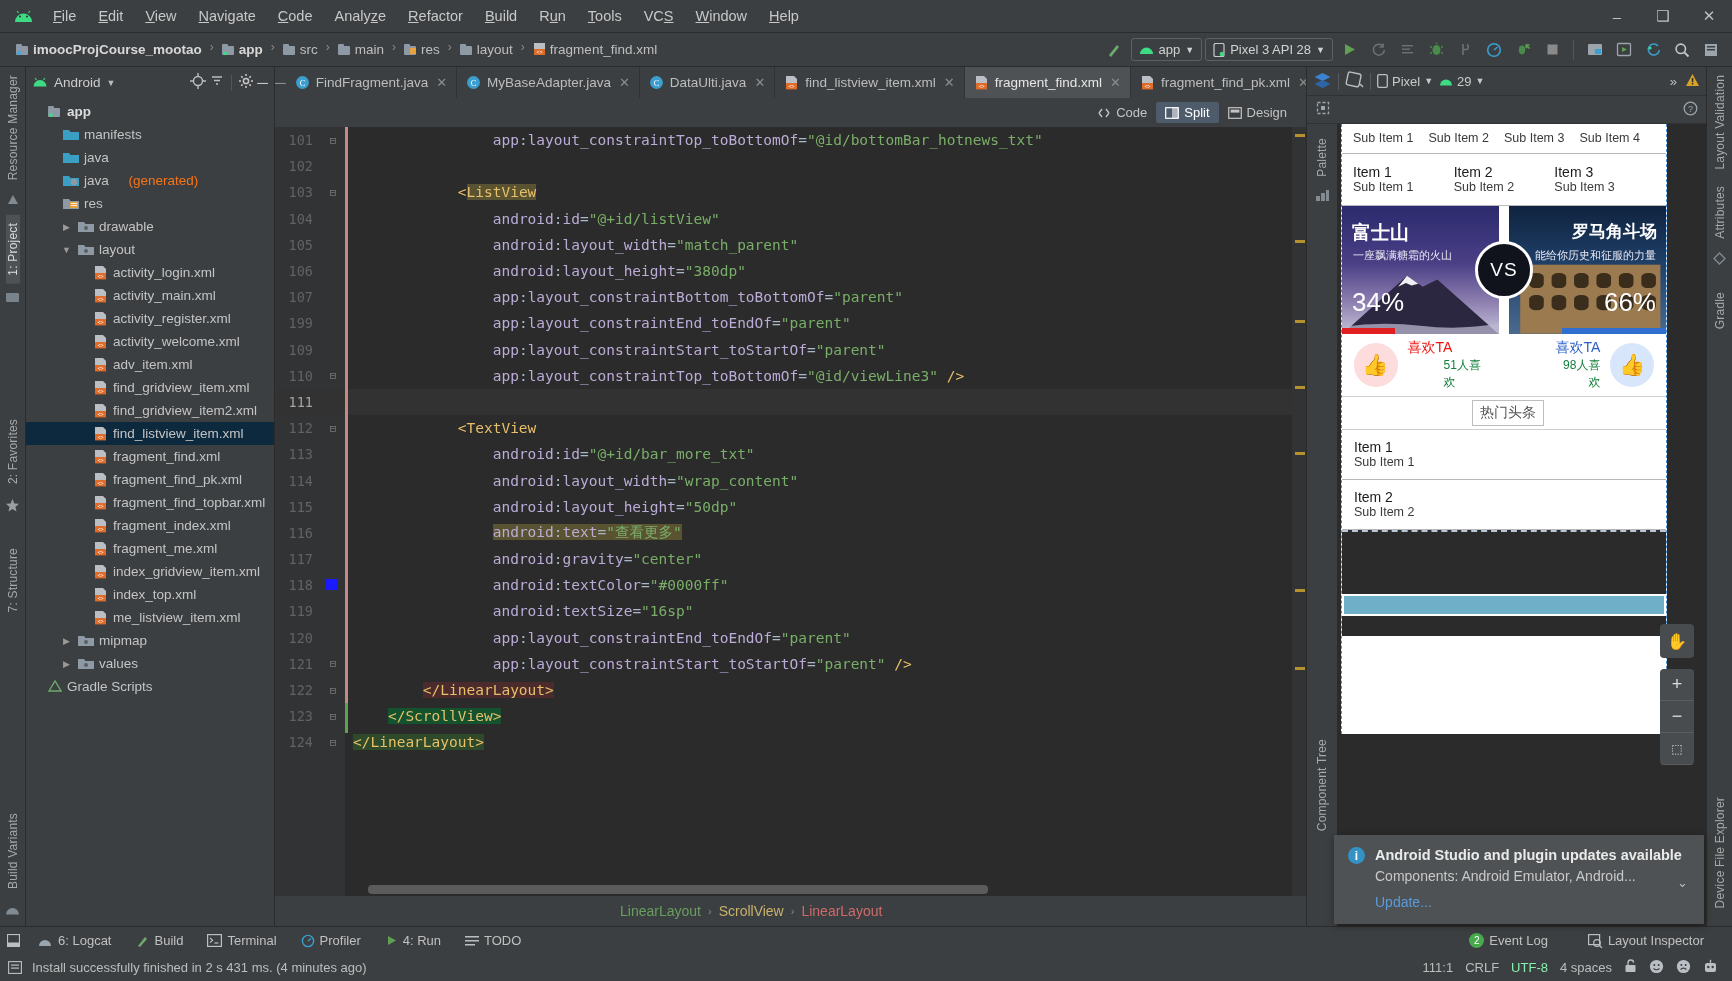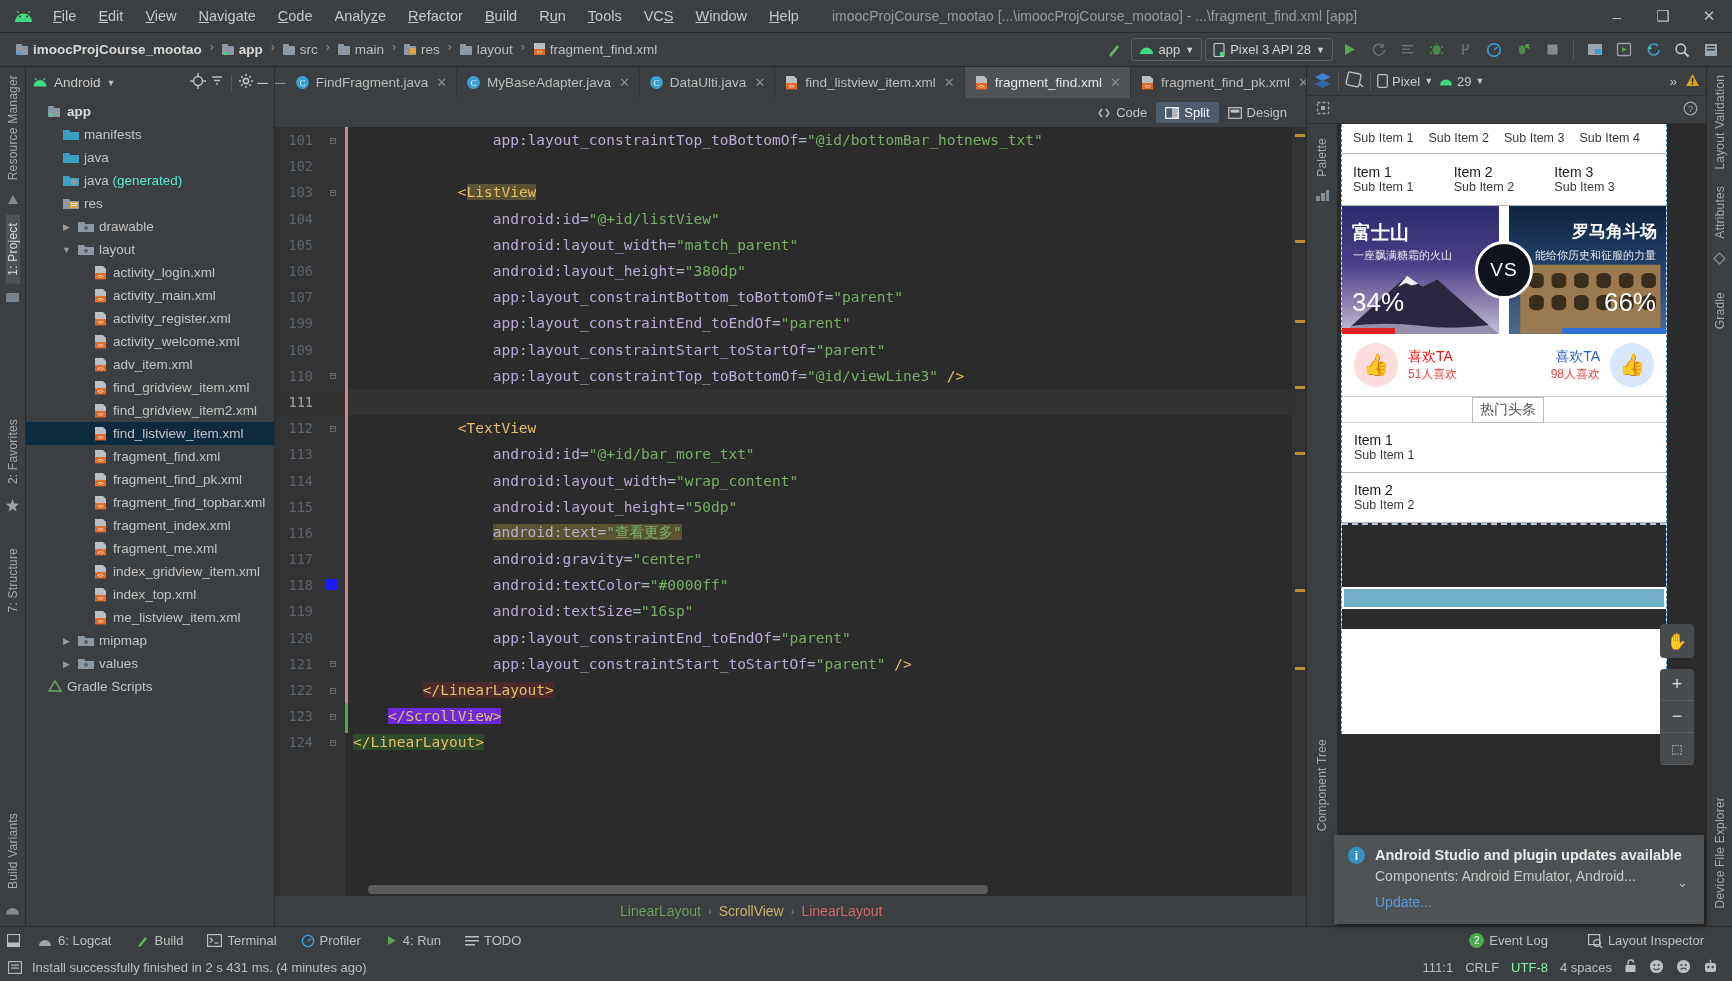--- a/index.html
+++ b/index.html
@@ -44,21 +44,21 @@
   
   .project{ width:249px; background:#3c3f41; display:flex; flex-direction:column; border-right:1px solid #2b2b2b;}
   .pjhead{ height:31px; display:flex; align-items:center; gap:6px; padding:0 6px; }
   .pjhead .lbl{ font-size:13.5px; color:#cdcdcd;}
   .pjhead .sp{ margin-left:auto; display:flex; gap:3px; align-items:center;}
   .tree{ flex:1; overflow:hidden; padding-top:2px; font-size:13.5px; }
   .trow{ height:23px; display:flex; align-items:center; gap:5px; padding-left:6px; white-space:nowrap; color:#c4c4c4;}
   .trow.sel{ background:#0d293e; }
   .trow .arrow{ width:13px; color:#9a9a9a; font-size:9px; display:flex; justify-content:center;}
   .trow .nm.b{ font-weight:bold; color:#dcdcdc;}
-  .trow .gen{ color:#5eead4;}
+  .trow .gen{ color:#f97316;margin-left:16px;}
 
   
   .editorcol{ flex:1; display:flex; flex-direction:column; min-width:0; background:#2b2b2b;}
   .tabbar{ height:31px; background:#3c3f41; display:flex; align-items:stretch; flex:0 0 31px; overflow:hidden;}
   .tabgrip{ width:16px; display:flex; align-items:center; justify-content:center; color:#8f8f8f;}
   .tab{ display:flex; align-items:center; gap:6px; padding:0 9px; font-size:13.5px; color:#bdbdbd; white-space:nowrap; border-right:1px solid #323232;}
   .tab.active{ background:#4e5254; color:#e6e6e6;}
   .tab .x{ color:#8c8c8c; font-size:13px; margin-left:2px;}
 
   .modebar{ height:29px; background:#3c3f41; display:flex; align-items:center; justify-content:flex-end; gap:0; padding-right:10px; flex:0 0 29px;}
@@ -77,21 +77,21 @@
   .stripe{ position:absolute; left:70px; top:0; bottom:0; width:3px; background:#c58a86;}
   .stripeg{ position:absolute; left:70px; width:3px; background:#5fa052;}
   .codetext{ padding-left:8px; }
   .k-tag{ color:#e8bf6a;}
   .k-attr{ color:#bbacd7;}
   .k-val{ color:#79ae68;}
   .k-plain{ color:#a9b7c6;}
   .hl-a{ background:#5a5332;}
   .hl-tag{ background:#5a5332;}
   .hl-red{ background:#4b2b2b;}
-  .hl-olive{ background:#6d28d9;}
+  .hl-olive{ background:#14532d;}
   .hl-green{ background:#2f4a2a;}
   .bp{ position:absolute; left:51px; width:11px; height:11px; background:#1a1aff;}
   .hscroll{ position:absolute; left:74px; right:4px; bottom:2px; height:9px;}
   .hscroll .th{ height:9px; background:#5b5b5b; border-radius:4px; width:66%; margin-left:2%;}
 
   .marks{ width:14px; background:#313335; position:relative; }
   .mk{ position:absolute; right:1px; width:10px; height:3px; background:#b5922e;}
 
   .breadcrumbbar{ height:30px; background:#3c3f41; display:flex; align-items:center; gap:7px; padding-left:345px; font-size:14px; flex:0 0 30px;}
   .bc1{ color:#6a9e5e;} .bc2{ color:#c9b26b;} .bc3{ color:#cf6a6a;}
@@ -123,25 +123,25 @@
   .pkgap{ width:10px; background:#fff;}
   .bar{ position:absolute; bottom:0; height:6px;}
   .vs{ position:absolute; left:50%; top:50%; transform:translate(-50%,-50%); width:58px; height:58px; border-radius:50%; background:#10131c; color:#fff; display:flex; align-items:center; justify-content:center; font-size:19px; letter-spacing:1px; border:3px solid #fff;}
 
   .likerow{ display:flex; height:62px; background:#fff; align-items:center;}
   .likeside{ flex:1; display:flex; align-items:center; gap:10px; padding:0 12px;}
   .likeside.r{ justify-content:flex-end;}
   .thumb{ width:44px; height:44px; border-radius:50%; display:flex; align-items:center; justify-content:center; font-size:21px;}
   .thumb.red{ background:#fcdcdc; color:#ee2222;}
   .thumb.blue{ background:#d8e6fb; color:#3b6fd4;}
-  .ltxt .a{ font-size:14px;} .ltxt .b{ font-size:12px; color:#ef4444;}
+  .ltxt .a{ font-size:14px;} .ltxt .b{ font-size:12px; color:#15803d;margin-left:36px;}
   .ltxt.red .a{ color:#ee1111;} .ltxt.blue .a{ color:#2a5fc8;}
   .ltxt.right{ text-align:right;}
 
-  .hotrow{ height:27px; display:flex; align-items:center; background:#fff; border-top:1px solid #cfcfcf; border-bottom:1px solid #cfcfcf;}
+  .hotrow{ height:34px; display:flex; align-items:center; background:#fff; border-top:1px solid #cfcfcf; border-bottom:1px solid #cfcfcf;}
   .hotbox{ margin-left:130px; border:1px solid #bdbdbd; padding:3px 7px; font-size:14px; color:#555;}
 
   .darkzone{ background:#2b2b2b; }
   .blueband{ background:#6fb0c8; border:2px solid #fff;}
 
   .zoomctl{ position:absolute; right:12px; width:34px; display:flex; flex-direction:column; background:#494c4e; border-radius:4px; overflow:hidden;}
   .zoomctl div{ height:32px; display:flex; align-items:center; justify-content:center; color:#dcdcdc; font-size:18px; border-bottom:1px solid #5a5d5f;}
   .panbtn{ position:absolute; right:12px; width:34px; height:34px; background:#494c4e; border-radius:4px; display:flex; align-items:center; justify-content:center; color:#e0e0e0; font-size:16px;}
 
   .railR{ width:26px; background:#3c3f41; display:flex; flex-direction:column; align-items:center; border-left:1px solid #2b2b2b;}
@@ -189,21 +189,20 @@
       <div class="mi"><u>C</u>ode</div>
       <div class="mi">Analy<u>z</u>e</div>
       <div class="mi"><u>R</u>efactor</div>
       <div class="mi"><u>B</u>uild</div>
       <div class="mi">R<u>u</u>n</div>
       <div class="mi"><u>T</u>ools</div>
       <div class="mi">VC<u>S</u></div>
       <div class="mi"><u>W</u>indow</div>
       <div class="mi"><u>H</u>elp</div>
     </div>
-    <div class="wintitle">imoocProjCourse_mootao [...\imoocProjCourse_mootao] - ...\fragment_find.xml [app]</div>
     <div class="winbtns">
       <div>–</div>
       <div>❑</div>
       <div class="cls">✕</div>
     </div>
   </div>
 
   <div class="navbar">
     <div class="crumbs">
       <div class="c b">

